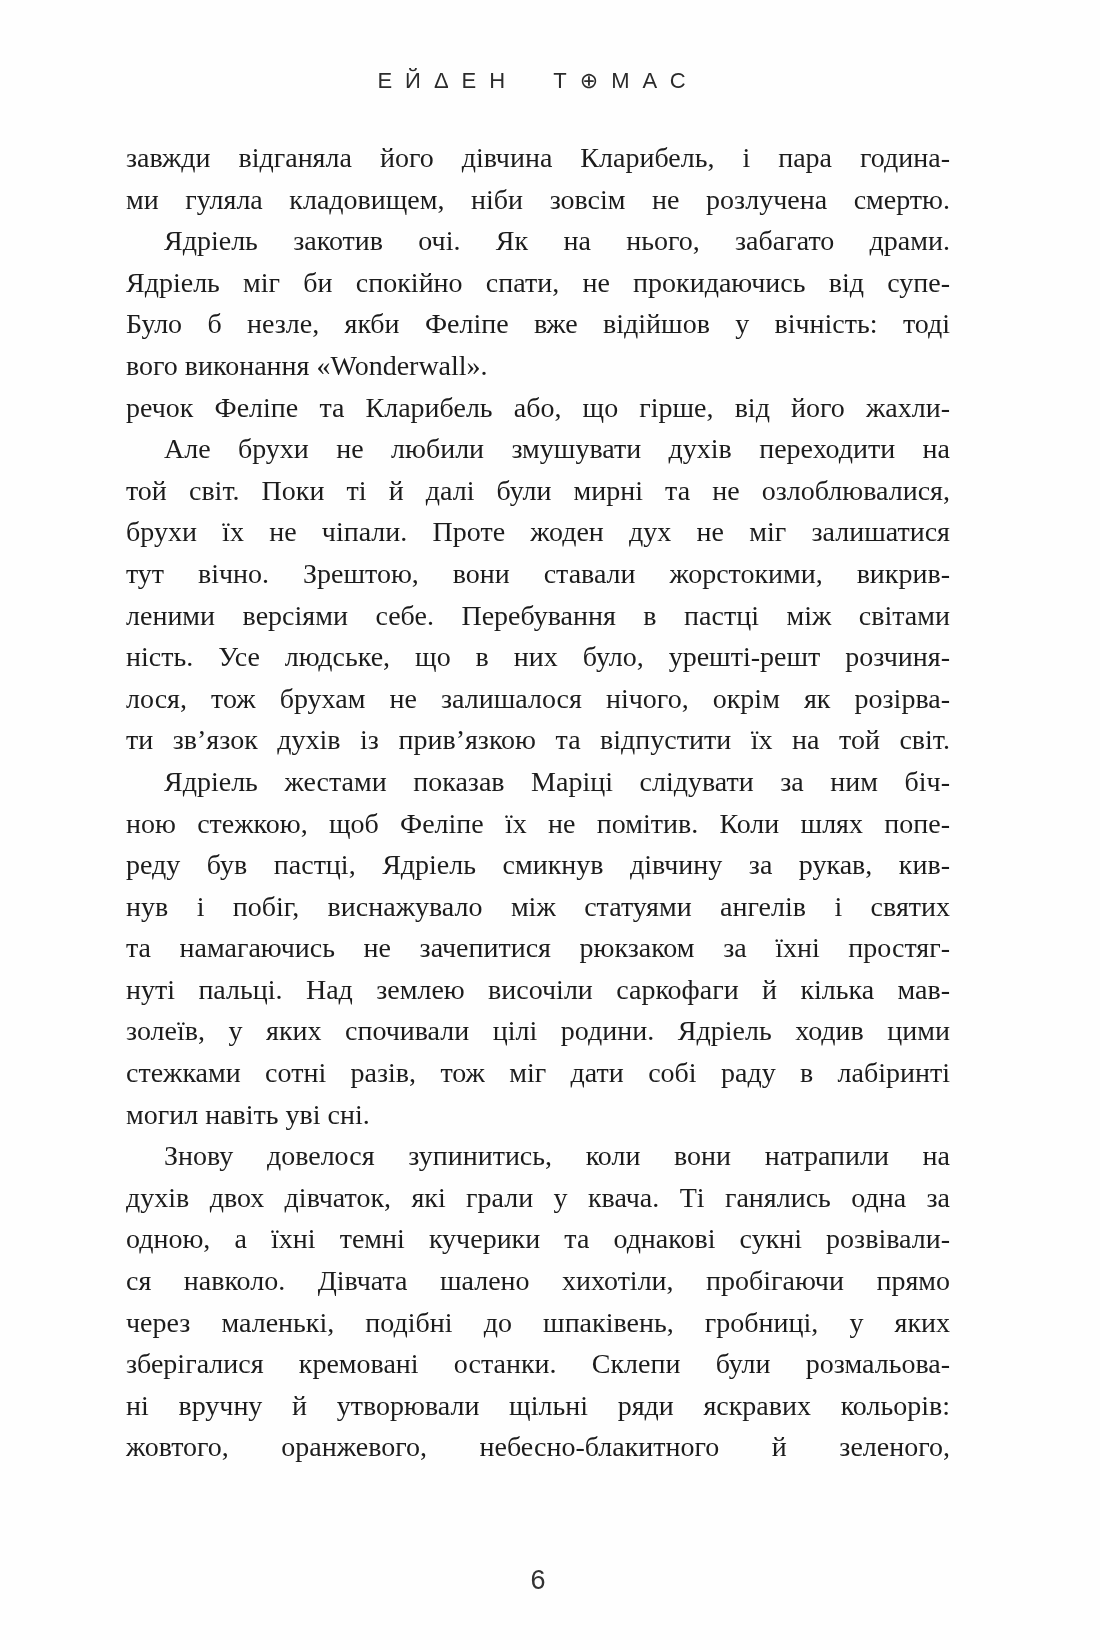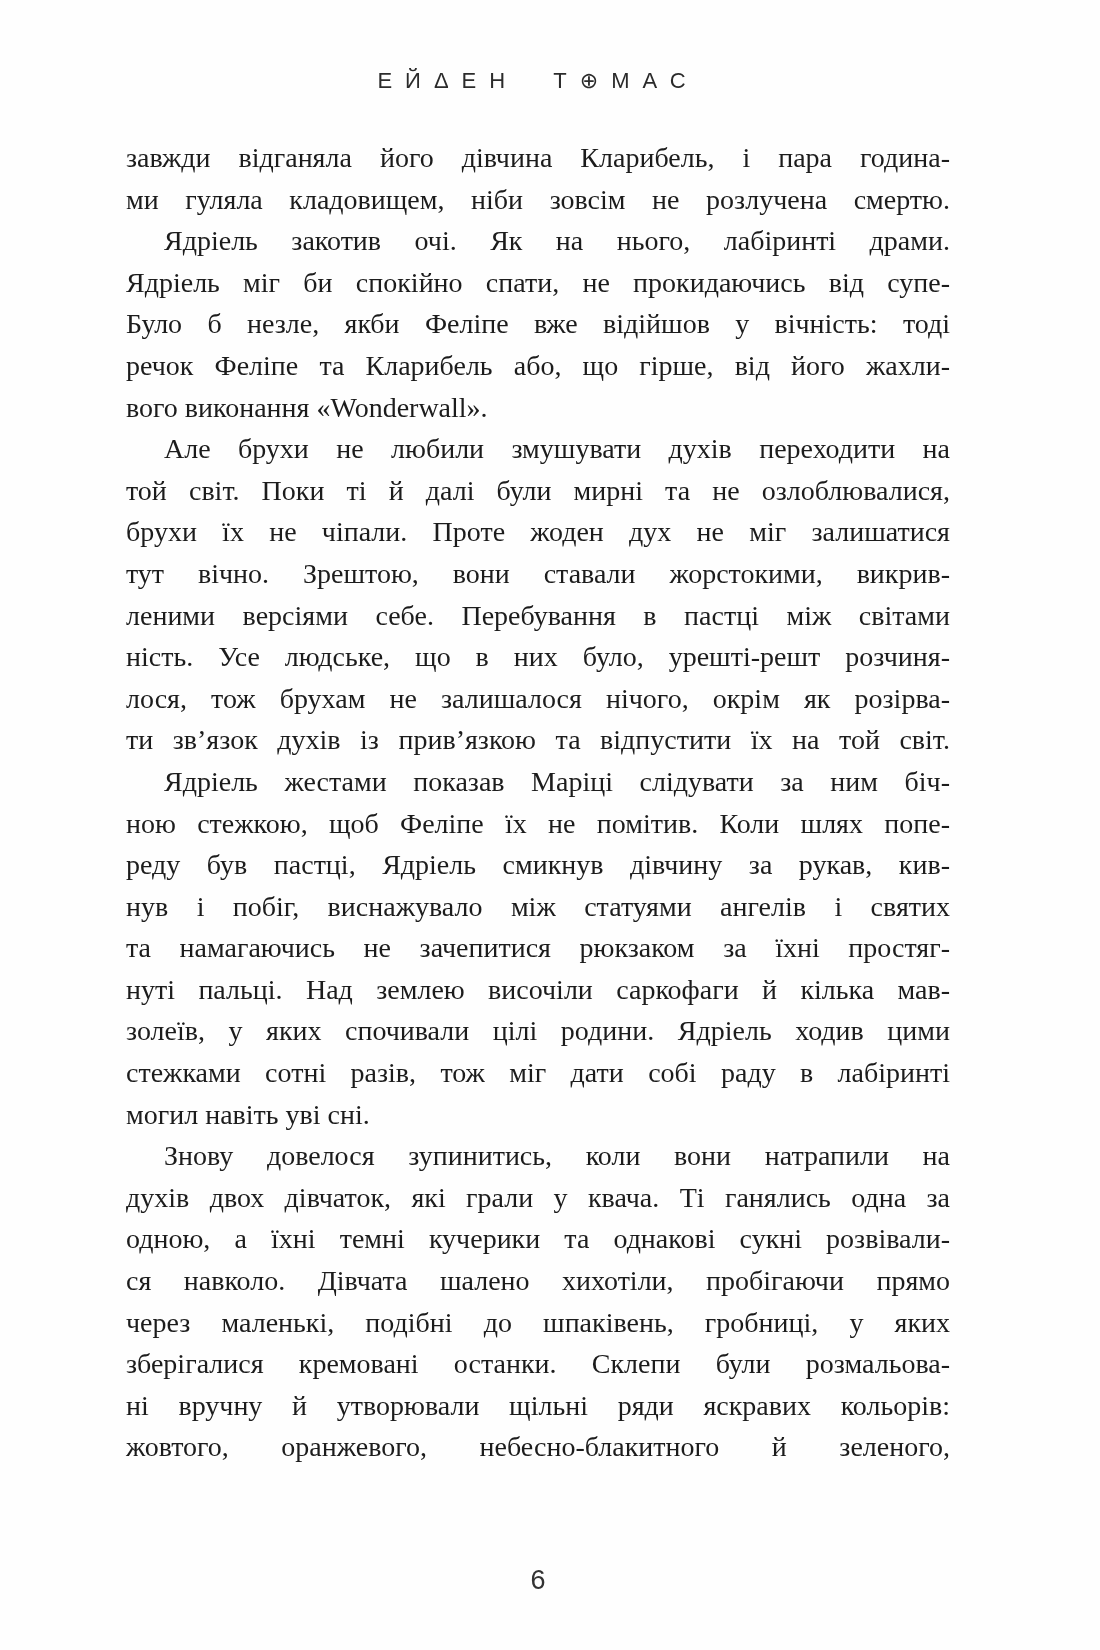--- a/index.html
+++ b/index.html
@@ -71,25 +71,25 @@
 
 <div class="page">
   <div class="running-header">ЕЙΔЕН Т⊕МАС</div>
 
   <div class="text-block">
       <div class="paragraph">
         <div class="line">завжди відганяла його дівчина Кларибель, і пара година-</div>
         <div class="line">ми гуляла кладовищем, ніби зовсім не розлучена смертю.</div>
       </div>
       <div class="paragraph">
-        <div class="line indent">Ядріель закотив очі. Як на нього, лабіринті драми.</div>
+        <div class="line indent">Ядріель закотив очі. Як на нього, забагато драми.</div>
         <div class="line">Ядріель міг би спокійно спати, не прокидаючись від супе-</div>
         <div class="line">Було б незле, якби Феліпе вже відійшов у вічність: тоді</div>
+        <div class="line last-left">вого виконання «Wonderwall».</div>
         <div class="line">речок Феліпе та Кларибель або, що гірше, від його жахли-</div>
-        <div class="line last-left">вого виконання «Wonderwall».</div>
       </div>
       <div class="paragraph">
         <div class="line indent">Але брухи не любили змушувати духів переходити на</div>
         <div class="line">той світ. Поки ті й далі були мирні та не озлоблювалися,</div>
         <div class="line">брухи їх не чіпали. Проте жоден дух не міг залишатися</div>
         <div class="line">тут вічно. Зрештою, вони ставали жорстокими, викрив-</div>
         <div class="line">леними версіями себе. Перебування в пастці між світами</div>
         <div class="line">ність. Усе людське, що в них було, урешті-решт розчиня-</div>
         <div class="line">лося, тож брухам не залишалося нічого, окрім як розірва-</div>
         <div class="line">ти зв’язок духів із прив’язкою та відпустити їх на той світ.</div>

